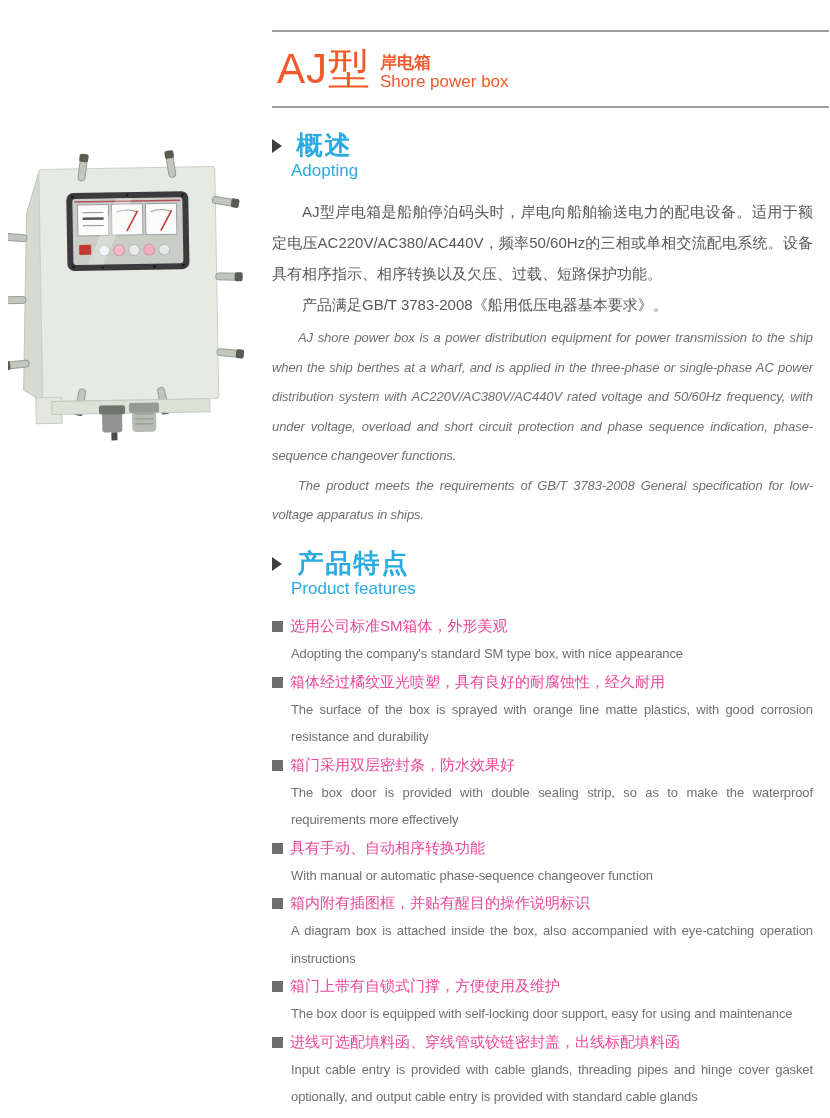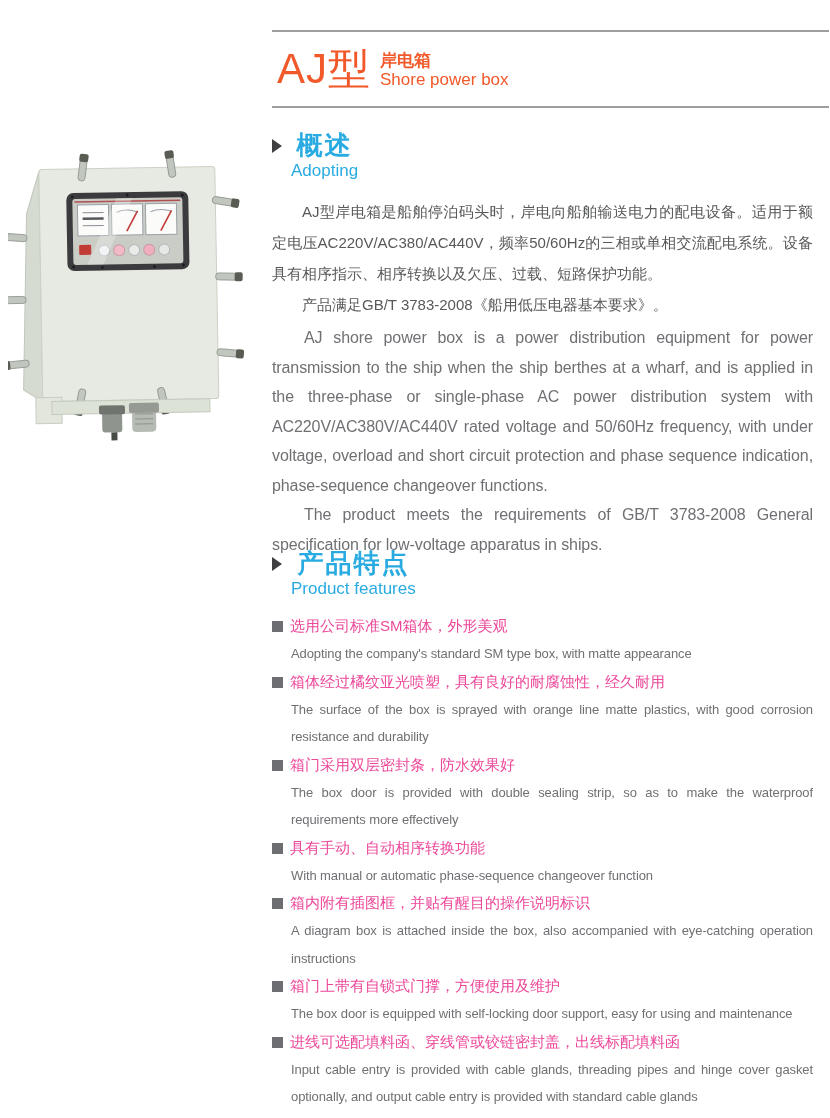--- a/index.html
+++ b/index.html
@@ -8,21 +8,21 @@
     width:830px;height:1118px;
     background:#ffffff;
     font-family:"Liberation Sans","DejaVu Sans",sans-serif;
     overflow:hidden;
   }
   .rule{position:absolute;left:272px;width:557px;height:2px;background:#9e9e9e;}
   .rule-top{top:30px;}
   .rule-second{top:106px;}
 
   
-  .header{position:absolute;left:277px;top:46px;display:flex;align-items:flex-start;color:#f1592a;}
+  .header{position:absolute;left:277px;top:46px;display:flex;align-items:flex-end;color:#f1592a;}
   .model{font-size:42px;line-height:46px;letter-spacing:1px;}
   .subtitle{margin-left:9px;padding-top:5px;}
   .subtitle-zh{display:block;font-size:17px;font-weight:bold;line-height:19px;}
   .subtitle-en{display:block;font-size:17px;line-height:20px;}
 
   
   .figure{position:absolute;left:8px;top:146px;width:250px;height:304px;}
 
   
   .col{position:absolute;left:272px;width:541px;}
@@ -30,21 +30,21 @@
   .features{top:549px;}
 
   .sec-head{display:flex;align-items:flex-start;text-align:center;}
   .tri{width:0;height:0;border-left:10px solid #3f3f41;border-top:7px solid transparent;border-bottom:7px solid transparent;margin-top:8px;flex:0 0 auto;}
   .sec-titles{margin-left:9px;}
   .sec-zh{margin:0;font-size:26px;line-height:29px;font-weight:bold;color:#29abe2;letter-spacing:2px;}
   .sec-en{font-size:17px;line-height:21px;color:#29abe2;}
 
   .p-zh{margin:0;font-size:15px;line-height:31px;color:#58595b;text-align:justify;text-indent:2em;}
   .p-zh.first{margin-top:15px;}
-  .p-en{margin:0;font-size:16px;letter-spacing:-0.1px;line-height:29.5px;color:#6f7073;text-align:justify;text-indent:2em;}
+  .p-en{margin:0;font-size:13px;letter-spacing:-0.1px;line-height:29.5px;color:#6f7073;text-align:justify;text-indent:2em;font-style:italic;}
   .p-en.first{margin-top:3px;}
 
   .feature-list{margin:13px 0 0 0;padding:0;list-style:none;}
   .f-zh{font-size:15px;line-height:28px;color:#ec4899;}
   .sq{display:inline-block;width:11px;height:11px;background:#6d6e71;margin-right:7px;vertical-align:-1px;}
   .f-en{font-size:13px;letter-spacing:-0.1px;line-height:27.5px;color:#6f7073;text-align:justify;padding-left:19px;}
 </style>
 </head>
 <body>
 
@@ -157,21 +157,21 @@
     <div class="sec-head">
       <span class="tri"></span>
       <span class="sec-titles">
         <h2 class="sec-zh">产品特点</h2>
         <div class="sec-en">Product features</div>
       </span>
     </div>
     <ul class="feature-list">
       <li class="feature">
         <div class="f-zh"><span class="sq"></span><span>选用公司标准SM箱体，外形美观</span></div>
-        <div class="f-en">Adopting the company's standard SM type box, with matte appearance</div>
+        <div class="f-en">Adopting the company's standard SM type box, with nice appearance</div>
       </li>
       <li class="feature">
         <div class="f-zh"><span class="sq"></span><span>箱体经过橘纹亚光喷塑，具有良好的耐腐蚀性，经久耐用</span></div>
         <div class="f-en">The surface of the box is sprayed with orange line matte plastics, with good corrosion resistance and durability</div>
       </li>
       <li class="feature">
         <div class="f-zh"><span class="sq"></span><span>箱门采用双层密封条，防水效果好</span></div>
         <div class="f-en">The box door is provided with double sealing strip, so as to make the waterproof requirements more effectively</div>
       </li>
       <li class="feature">

